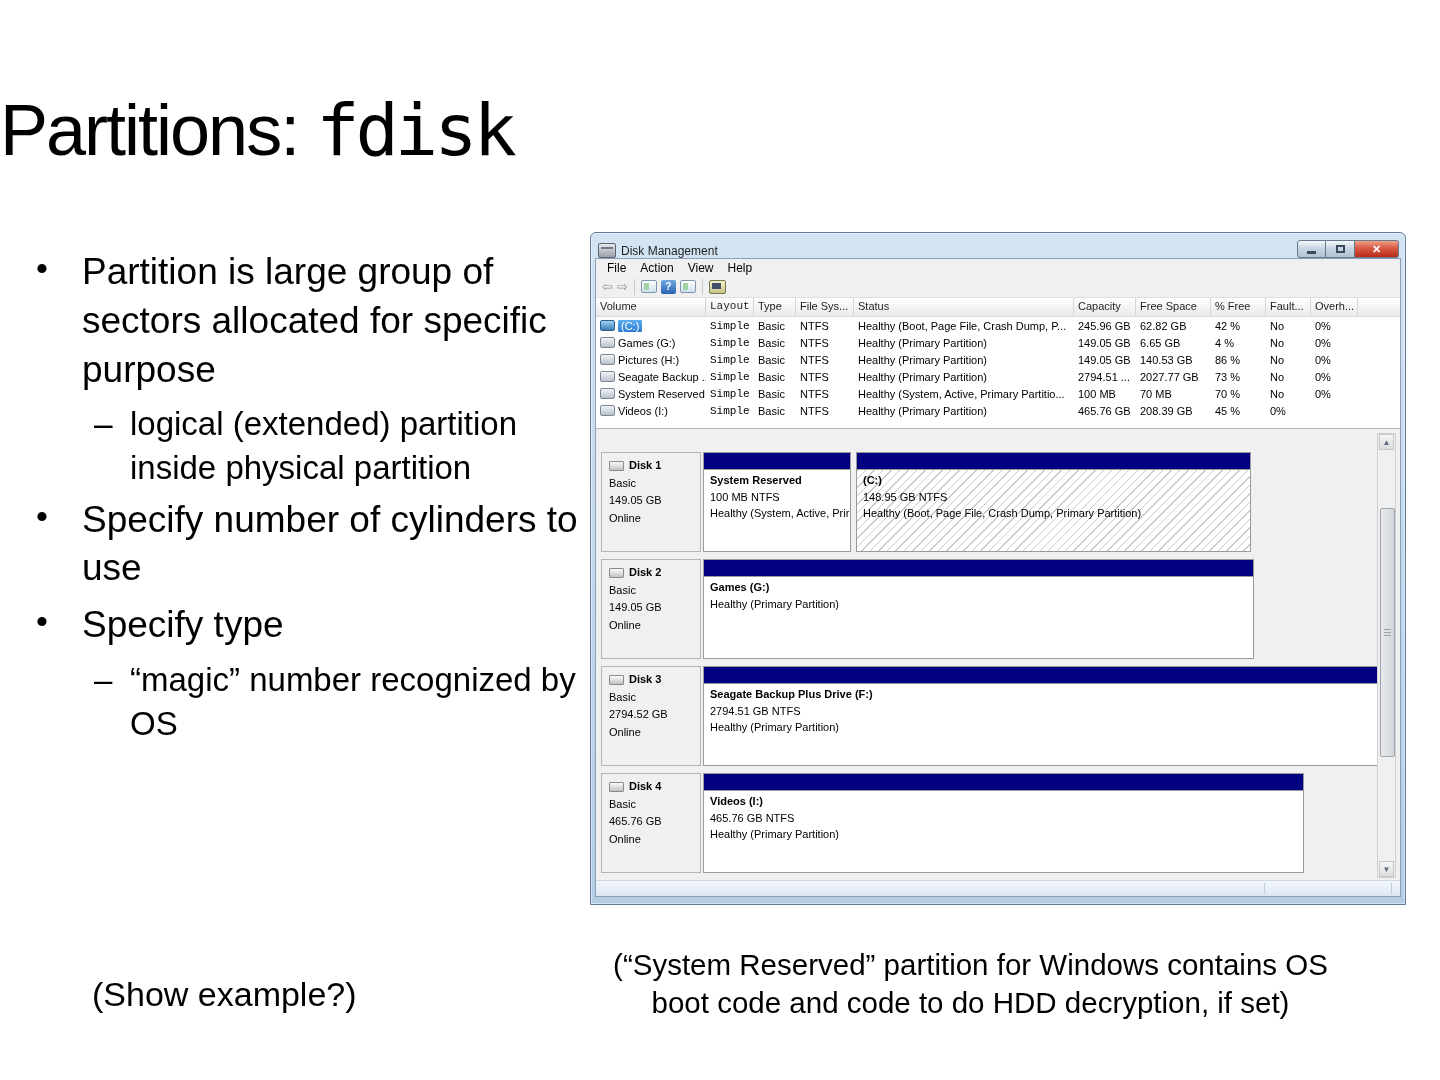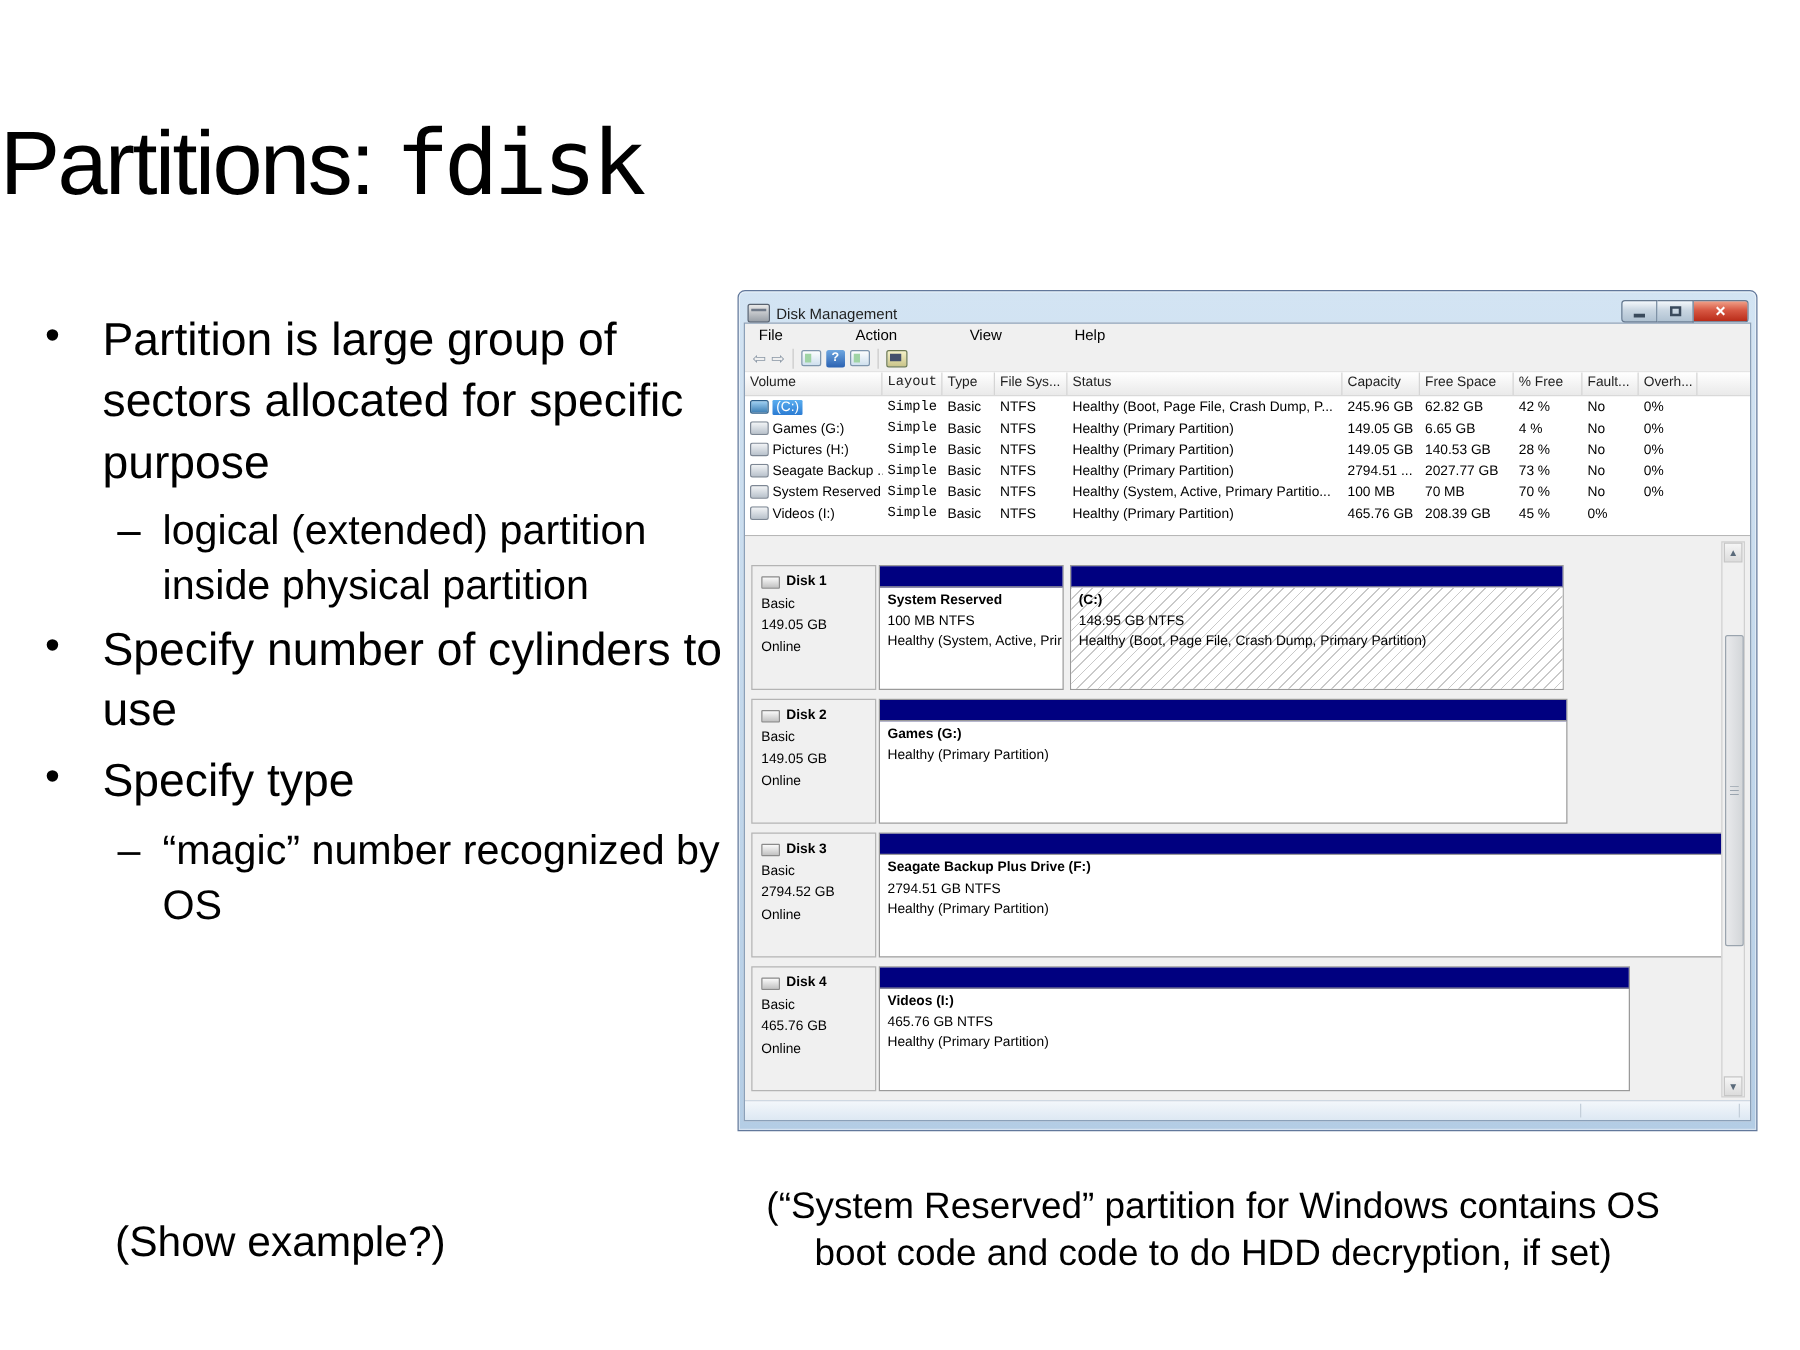--- a/index.html
+++ b/index.html
@@ -34,21 +34,21 @@
     background:linear-gradient(#f4f8fb,#c9d6e2 45%,#b0c2d2);display:flex;align-items:center;justify-content:center;}
   .wbtn.min{border-radius:3px 0 0 3px;}
   .wbtn.max{border-left:none;}
   .wbtn.close{width:44px;border-left:none;border-radius:0 3px 3px 0;
     background:linear-gradient(#f0a088,#d75843 45%,#b92b18);color:#fff;font-size:11px;font-weight:bold;}
   .min-glyph{width:9px;height:3px;background:#3a4a5c;margin-top:6px;}
   .max-glyph{width:9px;height:8px;border:2px solid #3a4a5c;box-sizing:border-box;background:transparent;}
 
   .win-content{height:639px;box-sizing:border-box;background:#f0f0f0;border:1px solid #8ba0b8;
     display:flex;flex-direction:column;overflow:hidden;}
-  .menubar{height:19px;display:flex;align-items:center;font-size:12px;background:#f0f0f0;padding-left:4px;gap:44px;}
+  .menubar{height:19px;display:flex;align-items:center;font-size:12px;background:#f0f0f0;padding-left:4px;}
   .menu-item{padding:1px 7px;}
   .toolbar{height:23px;display:flex;align-items:center;background:#f0f0f0;
     border-bottom:1px solid #dfdfdf;padding-left:4px;}
   .tb-ic{font-size:13px;color:#8a97a5;line-height:1;margin:0 2px;}
   .tb-sep{width:1px;height:16px;background:#c9c9c9;margin:0 4px;}
   .tb-box{width:16px;height:13px;box-sizing:border-box;border:1px solid #7f96ad;border-radius:2px;
     background:linear-gradient(#fdfefe,#cfe0ee);margin:0 2px;position:relative;}
   .tb-box:after{content:"";position:absolute;left:2px;top:2px;width:5px;height:7px;background:#9fd3a4;}
   .tb-help{width:15px;height:14px;border-radius:2px;background:linear-gradient(#6fa7e0,#2b62b2);
     color:#fff;font-size:10px;font-weight:bold;display:flex;align-items:center;justify-content:center;margin:0 2px;}
@@ -215,21 +215,21 @@
         <span class="td c1 vol-cell">
             <span class="vol-ic"></span>
             <span class="vol-name">Pictures (H:)</span>
           </span>
         <span class="td c2">Simple</span>
         <span class="td c3">Basic</span>
         <span class="td c4">NTFS</span>
         <span class="td c5">Healthy (Primary Partition)</span>
         <span class="td c6">149.05 GB</span>
         <span class="td c7">140.53 GB</span>
-        <span class="td c8">28 %</span>
+        <span class="td c8">86 %</span>
         <span class="td c9">No</span>
         <span class="td c10">0%</span>
       </div>
       <div class="trow">
         <span class="td c1 vol-cell">
             <span class="vol-ic"></span>
             <span class="vol-name">Seagate Backup ...</span>
           </span>
         <span class="td c2">Simple</span>
         <span class="td c3">Basic</span>

